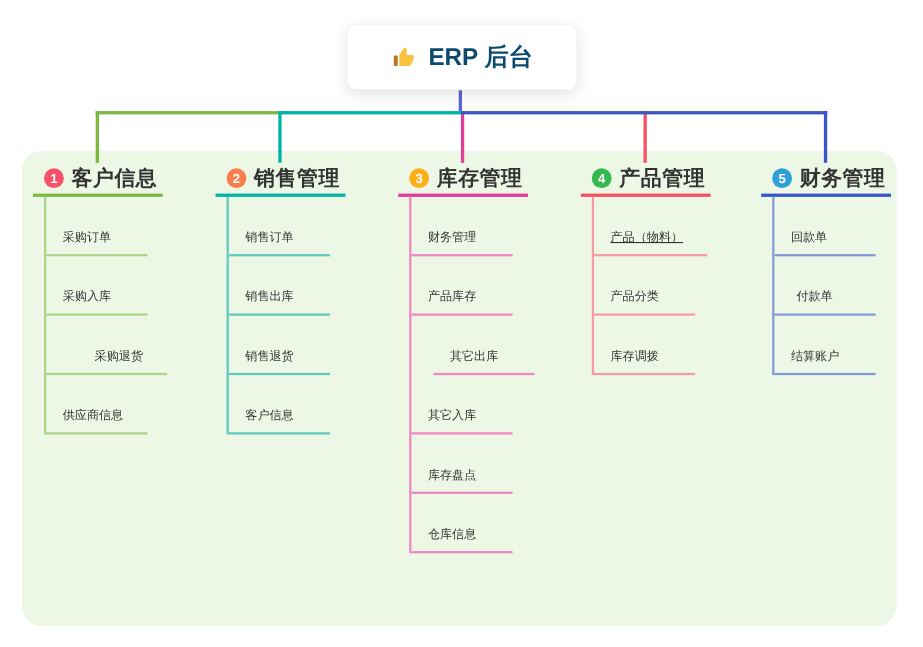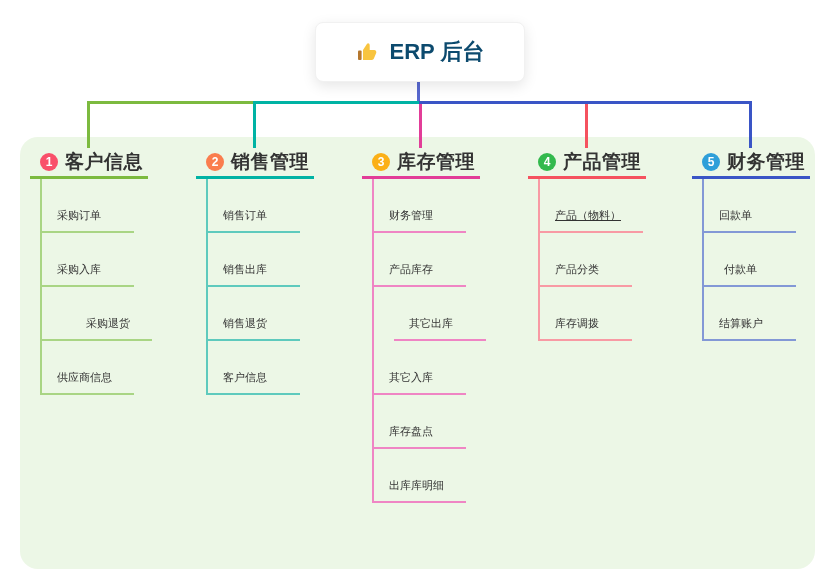--- a/index.html
+++ b/index.html
@@ -138,21 +138,21 @@
         <div class="branch-header" style="border-bottom-color: rgb(226, 61, 152);">
           <span class="badge" style="background: rgb(251, 176, 23);">3</span>
           <span class="branch-label">库存管理</span>
         </div>
         <div class="children" style="border-left-color: rgb(239, 133, 196);">
           <div class="child" style="border-bottom-color: rgb(239, 133, 196);">财务管理</div>
           <div class="child" style="border-bottom-color: rgb(239, 133, 196);">产品库存</div>
           <div class="child" style="border-bottom-color: rgb(239, 133, 196); margin-left: 20px;">其它出库</div>
           <div class="child" style="border-bottom-color: rgb(239, 133, 196);">其它入库</div>
           <div class="child" style="border-bottom-color: rgb(239, 133, 196);">库存盘点</div>
-          <div class="child" style="border-bottom-color: rgb(239, 133, 196);">出库库明细</div>
+          <div class="child" style="border-bottom-color: rgb(239, 133, 196);">仓库信息</div>
         </div>
       </div>
       <div class="branch" style="left: 528px;">
         <div class="branch-header" style="border-bottom-color: rgb(245, 82, 95);">
           <span class="badge" style="background: rgb(51, 185, 77);">4</span>
           <span class="branch-label">产品管理</span>
         </div>
         <div class="children" style="border-left-color: rgb(248, 154, 164);">
           <div class="child" style="border-bottom-color: rgb(248, 154, 164); text-decoration: underline;">产品（物料）</div>
           <div class="child" style="border-bottom-color: rgb(248, 154, 164);">产品分类</div>

